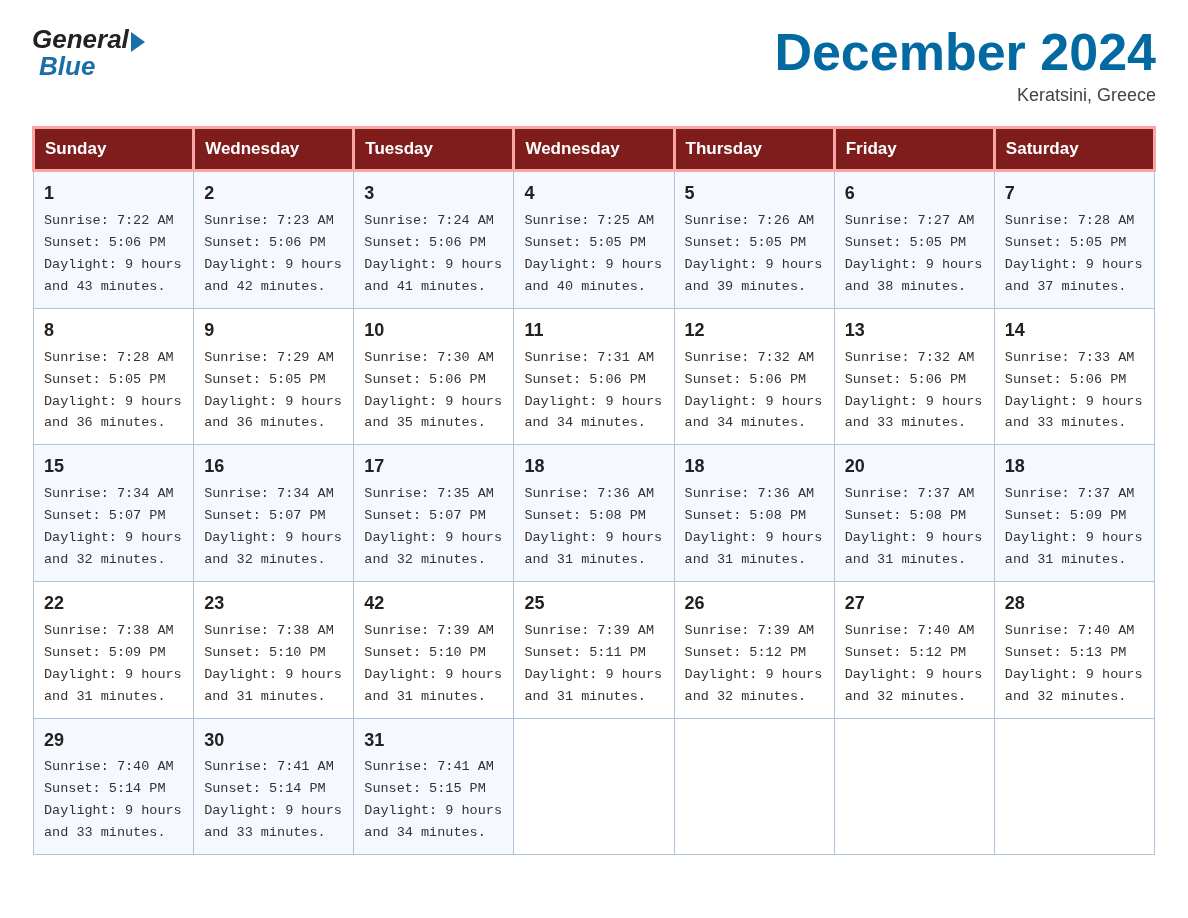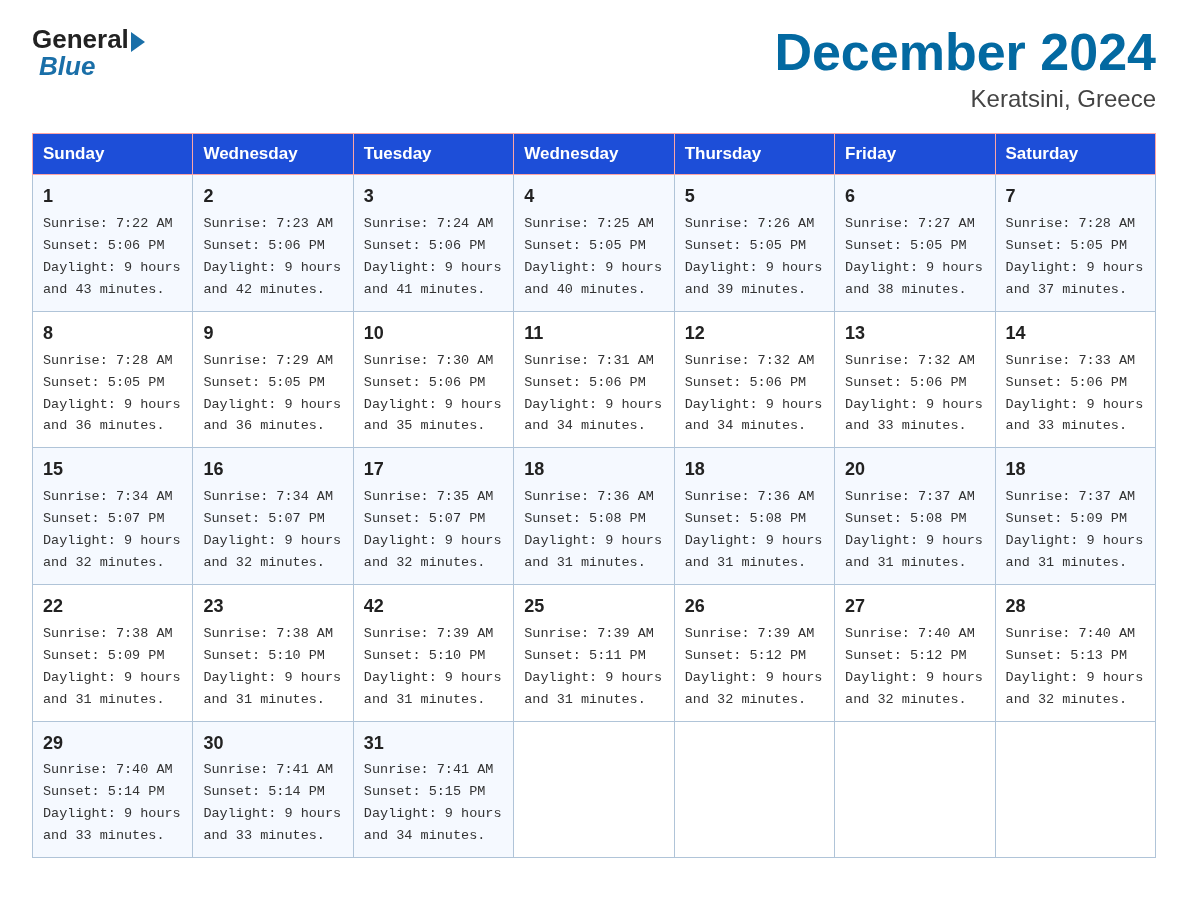--- a/index.html
+++ b/index.html
@@ -23,20 +23,21 @@
       align-items: flex-start;
     }
     .logo-top {
       display: flex;
       align-items: center;
     }
     .logo-general {
       font-size: 26px;
       font-weight: bold;
       color: #222;
+      font-style: italic;
     }
     .logo-arrow {
       width: 0;
       height: 0;
       border-left: 14px solid #1a6fa8;
       border-top: 10px solid transparent;
       border-bottom: 10px solid transparent;
       margin-left: 2px;
       margin-top: 4px;
     }
@@ -51,37 +52,37 @@
     .title-block {
       text-align: right;
     }
     .month-title {
       font-size: 52px;
       font-weight: bold;
       color: #0369a1;
       line-height: 1.1;
     }
     .location {
-      font-size: 24px;
+      font-size: 18px;
       color: #444;
       margin-top: 4px;
     }
     table {
       width: 100%;
       border-collapse: collapse;
       table-layout: fixed;
     }
     thead tr th {
-      background: #1d4ed8;
+      background: #7f1d1d;
       color: #fff;
       padding: 10px 10px;
       font-size: 17px;
       font-weight: bold;
       text-align: left;
-      border: 1px solid #fca5a5;
+      border: 3px solid #fca5a5;
     }
     tbody tr td {
       vertical-align: top;
       padding: 8px 10px 10px 10px;
       border: 1px solid #b0c4d8;
       font-size: 13.5px;
       line-height: 1.55;
       background: #fff;
       min-height: 90px;
     }

